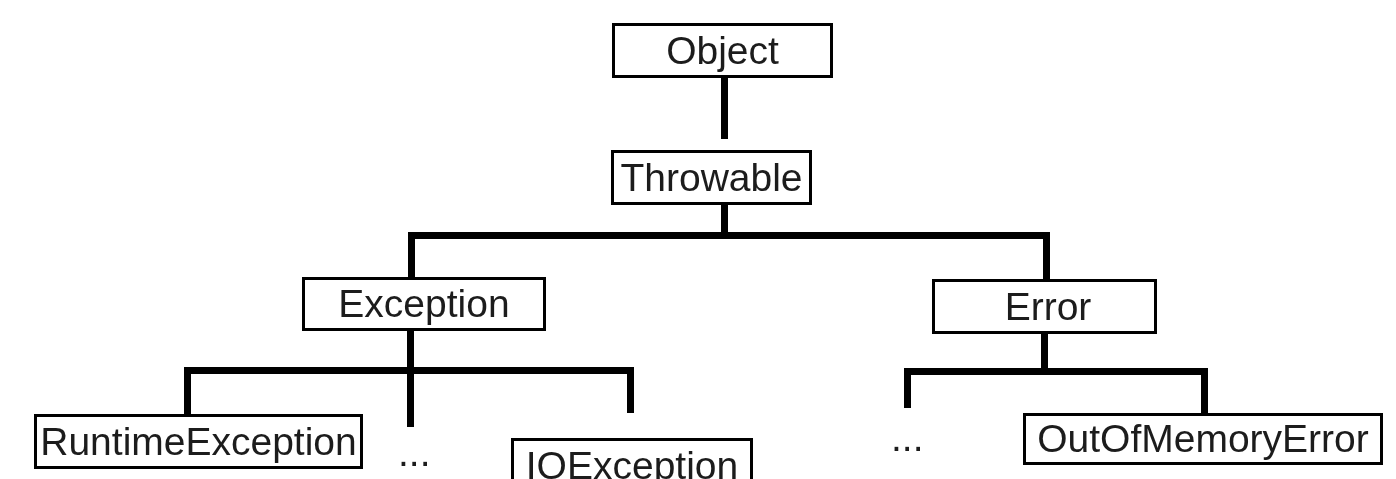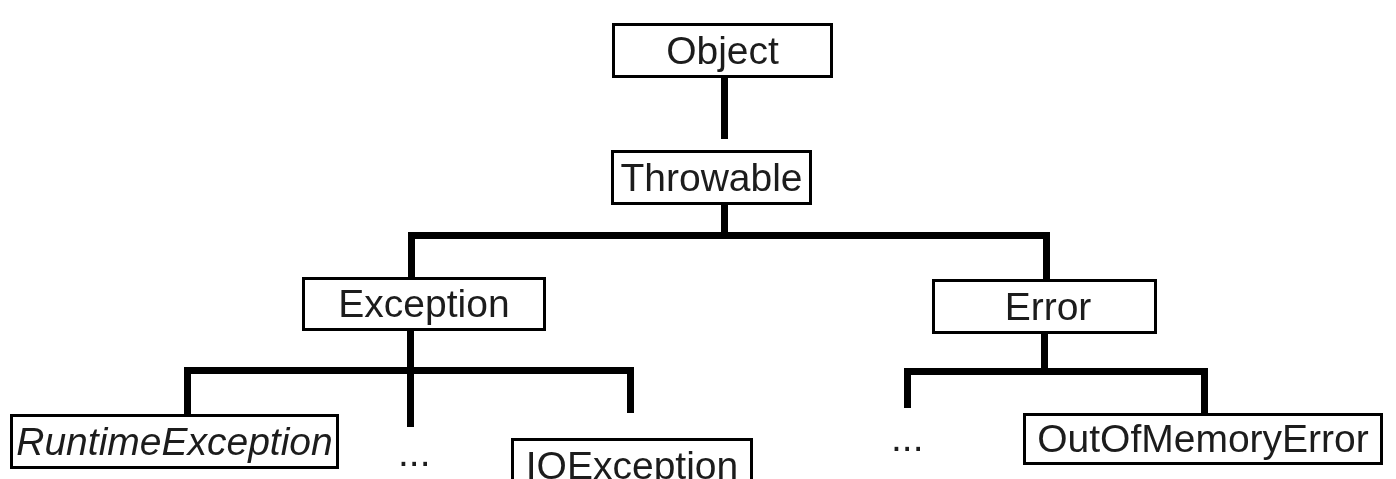--- a/index.html
+++ b/index.html
@@ -48,21 +48,21 @@
 <div class="canvas">
 
   <div class="node" style="left:612px; top:23px;  width:221px; height:55px;">Object</div>
 
   <div class="node" style="left:611px; top:138px; width:201px; height:55px;margin-top:12px;">Throwable</div>
 
   <div class="node" style="left:302px; top:277px; width:244px; height:54px;">Exception</div>
 
   <div class="node" style="left:932px; top:279px; width:225px; height:55px;padding-left:7px;">Error</div>
 
-  <div class="node" style="left:10px;  top:414px; width:329px; height:55px;font-style:italic;">RuntimeException</div>
+  <div class="node" style="left:34px;  top:414px; width:329px; height:55px;">RuntimeException</div>
 
   <div class="node" style="left:511px; top:413px; width:242px; height:55px;margin-top:25px;">IOException</div>
 
   <div class="node" style="left:1023px; top:413px; width:360px; height:52px;">OutOfMemoryError</div>
 
   <div class="ellipsis" style="left:398px; top:433px;">...</div>
 
   <div class="ellipsis" style="left:891px; top:418px;">...</div>
 
   <div class="line" style="left:721px; top:78px; width:7px; height:61px;"></div>

